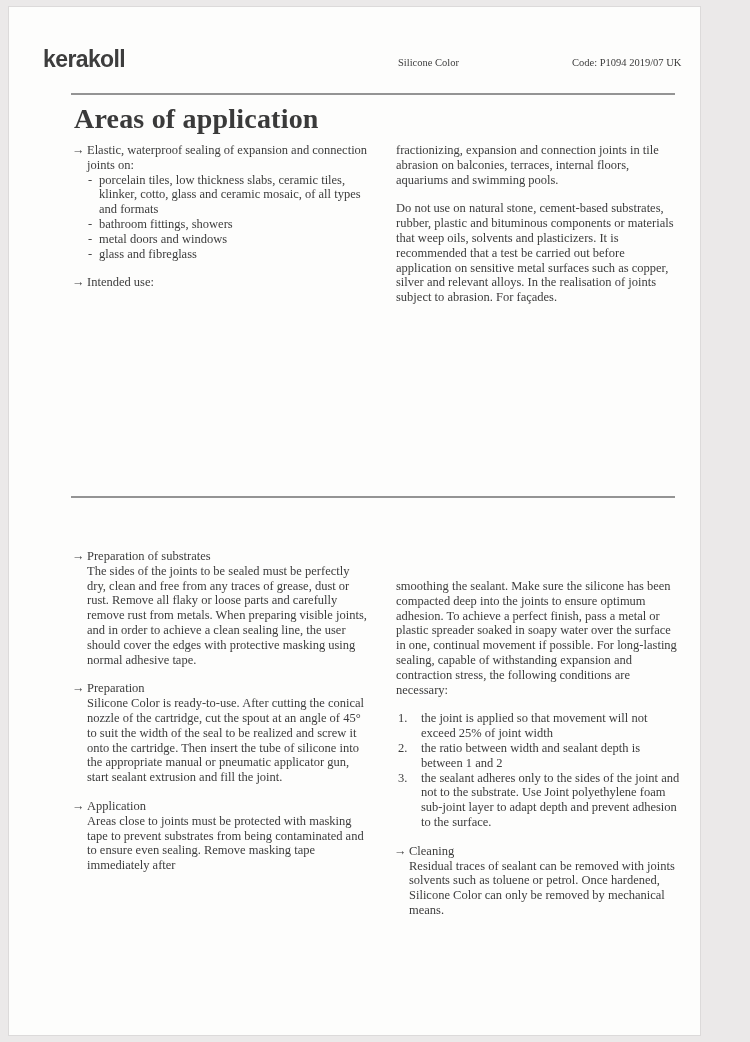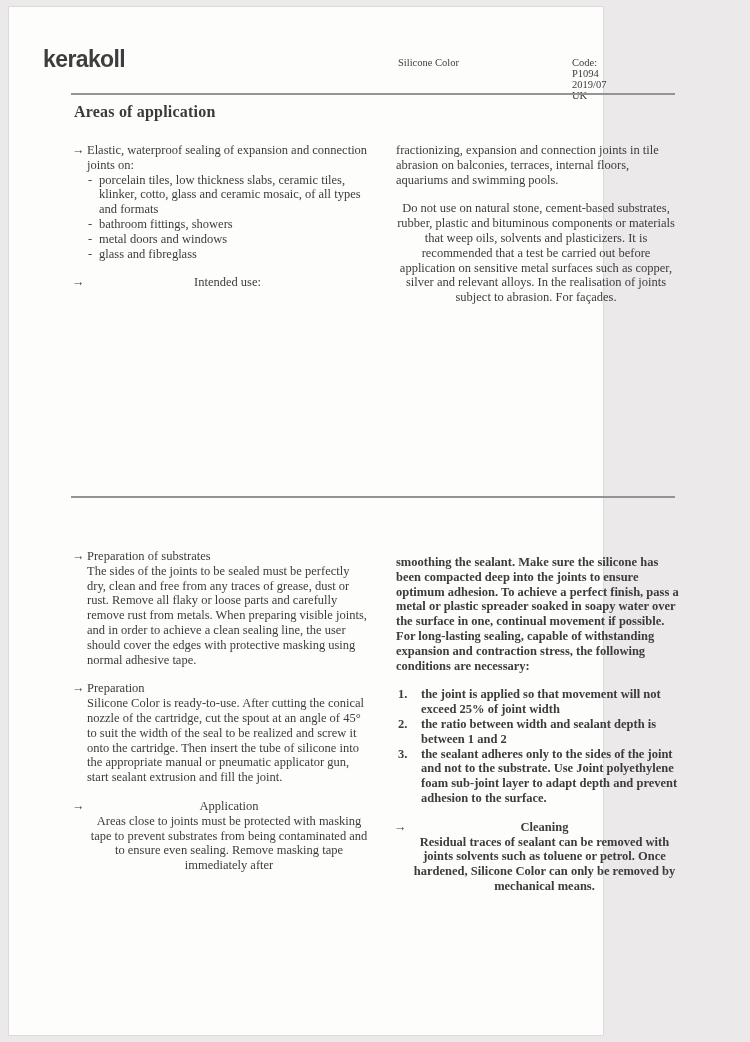--- a/index.html
+++ b/index.html
@@ -5,61 +5,61 @@
   html, body { margin:0; padding:0; }
   body {
     width:750px; height:1042px;
     background:#ebe9e9;
     font-family:"Liberation Serif", serif;
     position:relative;
     overflow:hidden;
   }
   .page {
     position:absolute; left:8px; top:6px;
-    width:596px; height:1030px;
+    width:693px; height:1030px;
     background:#fdfdfc;
     border:1px solid #dcdada;
     box-sizing:border-box;
   }
   .logo {
     position:absolute; left:34px; top:39px;
     font-family:"Liberation Sans", sans-serif;
     font-weight:bold; font-size:23px; letter-spacing:-0.6px;
     color:#3d3d3d;
   }
   .hdr-product { position:absolute; left:389px; top:50px; font-size:10.5px; color:#3c3c3c; }
   .hdr-code    { position:absolute; left:563px; top:50px; font-size:10.5px; color:#3c3c3c; }
   .rule { position:absolute; left:62px; width:604px; height:2px; background:#949494; }
   .rule-1 { top:86px; }
   .rule-2 { top:489px; }
   .section-title {
     position:absolute; left:65px;
-    font-size:16px; font-weight:bold; color:#3a3a3a;
+    font-size:28px; font-weight:bold; color:#3a3a3a;
     letter-spacing:0.2px;
   }
   .title-1 { top:96px; }
   .title-2 { top:499px; }
   .col {
     position:absolute;
     font-size:12.5px; line-height:14.8px; color:#3c3c3c;
   }
   .col-left-1  { left:65px;  top:136px; width:294px; }
   .col-right-1 { left:387px; top:136px; width:280px; }
   .col-left-2  { left:65px;  top:542px; width:297px; }
-  .col-right-2 { left:387px; top:548px; width:284px;font-weight:bold; }
+  .col-right-2 { left:387px; top:572px; width:284px; }
   .arrow-block { position:relative; padding-left:13px; margin:0 0 14px 0; }
   .arrow-block .arrow { position:absolute; left:-2px; top:0; }
   .dash-list { margin:0; padding:0; list-style:none; }
   .dash-list li { position:relative; padding-left:12px; }
   .dash-list li::before { content:"-"; position:absolute; left:1px; }
   .num-list { margin:0; padding:0; list-style:none; counter-reset:cond; }
   .num-list li { position:relative; padding-left:25px; counter-increment:cond; }
   .num-list li::before { content:counter(cond) "."; position:absolute; left:2px; }
   .para { margin:0 0 14px 0; }
-  .para:last-child, .arrow-block:last-child { margin-bottom:0;text-align:center; }
+  .para:last-child, .arrow-block:last-child { margin-bottom:0; }
 </style>
 </head>
 <body>
 
 <div class="page">
 
   <div class="logo">kerakoll</div>
   <div class="hdr-product">Silicone Color</div>
   <div class="hdr-code">Code: P1094 2019/07 UK</div>
   <div class="rule rule-1"></div>

